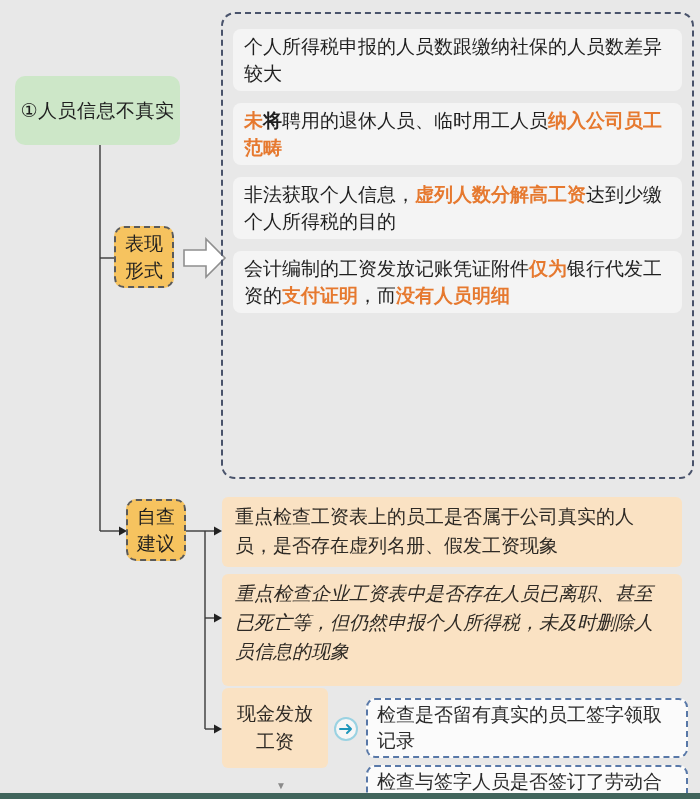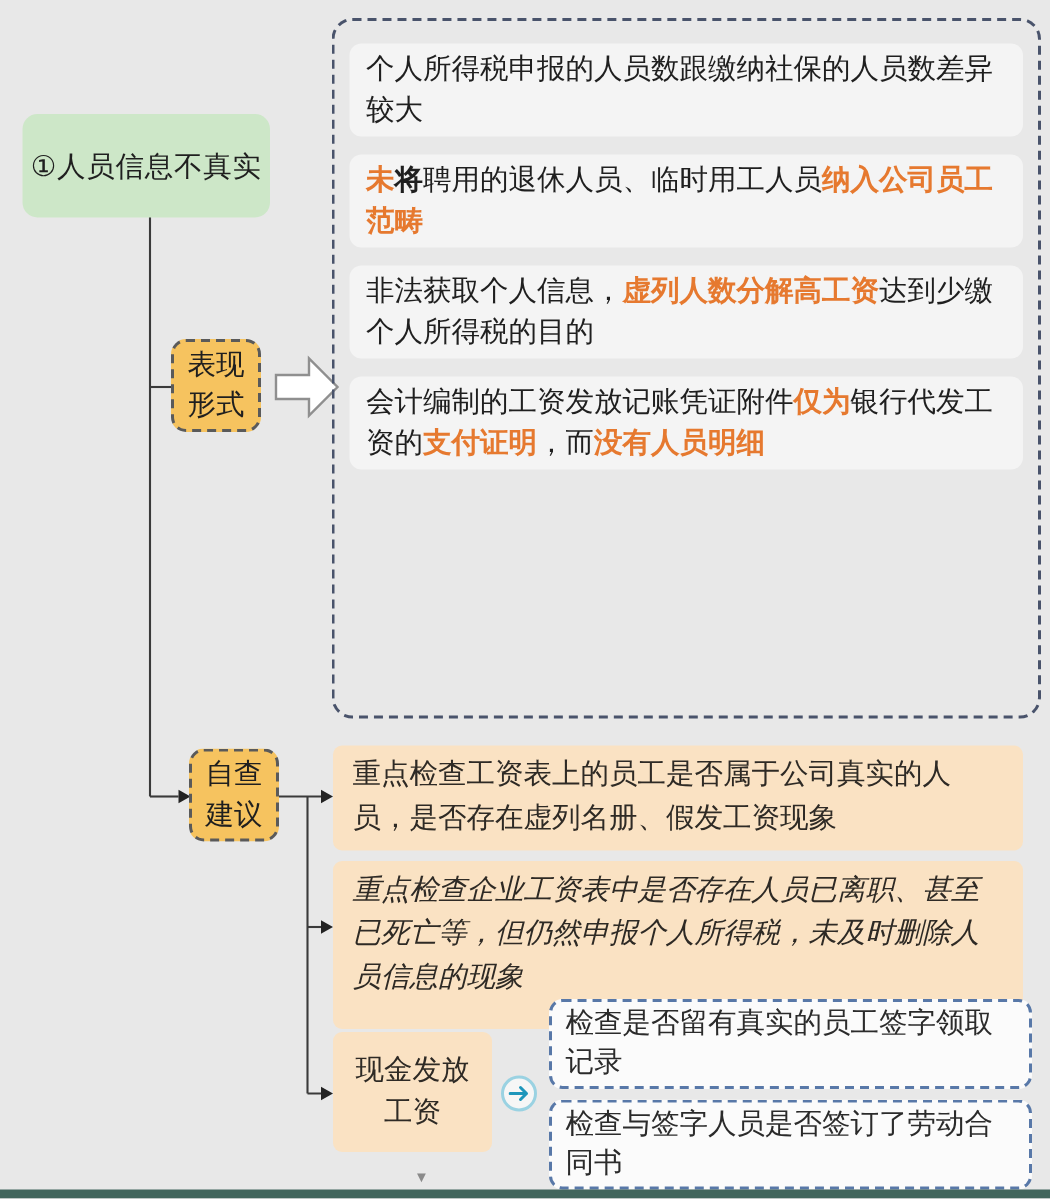--- a/index.html
+++ b/index.html
@@ -56,21 +56,21 @@
     left:222px;top:688px;width:106px;height:80px;
     background:var(--peach);border-radius:6px;
     display:flex;align-items:center;justify-content:center;
     font-size:19px;line-height:28px;white-space:pre-line;text-align:center;
     color:#2e2a25;z-index:2;
   }
   .check-box{
     left:366px;width:322px;height:60px;
     background:#fbfbfb;border:2px dashed var(--blue-dash);border-radius:9px;
     padding:3px 9px;font-size:19px;line-height:26px;color:#2b2b2b;z-index:2;
-    display:flex;align-items:center;
+    display:flex;align-items:center;margin-top:32px;
   }
   .circle-arrow{
     left:334px;top:717px;width:24px;height:24px;border-radius:50%;
     border:2px solid #9ad2e2;background:#f6f6f6;
     display:flex;align-items:center;justify-content:center;z-index:2;
   }
   .scroll-tri{
     left:276px;top:781px;font-size:10px;color:#8a8a8a;z-index:2;line-height:10px;
   }
   .bottom-bar{

